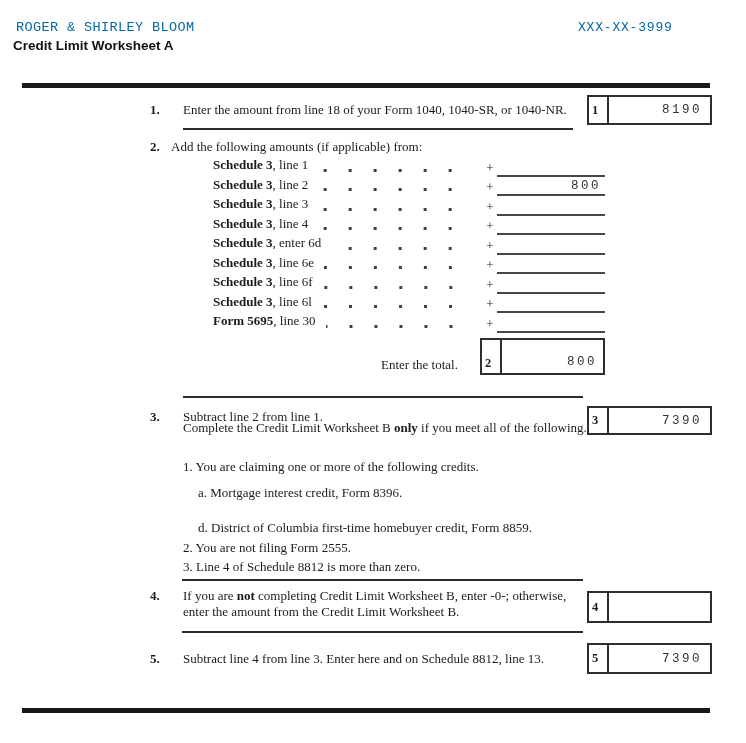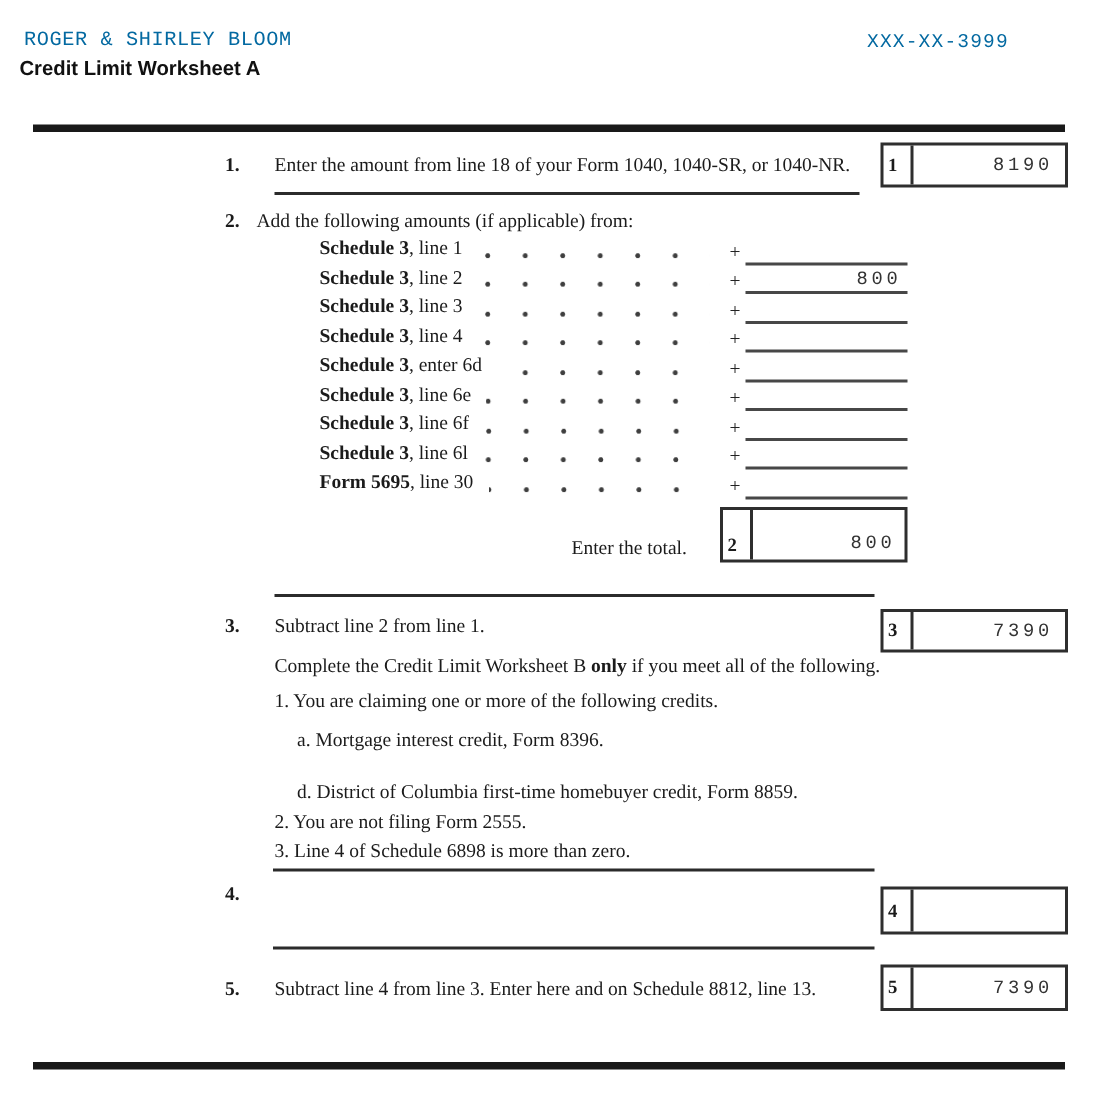--- a/index.html
+++ b/index.html
@@ -124,30 +124,31 @@
     <div class="box-val" style="padding-right:6px;">800</div>
   </div>
   <div class="abs sep" style="left:183px;top:396px;width:400px;"></div>
 
   <div class="abs linenum" style="top:409px;">3.</div>
   <div class="abs body-text" style="left:183px;top:409px;">Subtract line 2 from line 1.</div>
   <div class="abs box" style="left:587px;top:406px;width:125px;height:29px;">
     <div class="box-num">3</div>
     <div class="box-val">7390</div>
   </div>
-  <div class="abs body-text" style="left:183px;top:436px;"><span>Complete the Credit Limit Worksheet B </span><b>only</b><span> if you meet all of the following.</span></div>
+  <div class="abs body-text" style="left:183px;top:420px;"><span>Complete the Credit Limit Worksheet B </span><b>only</b><span> if you meet all of the following.</span></div>
 
   <div class="abs cond" style="left:183px;top:459px;">1. You are claiming one or more of the following credits.</div>
   <div class="abs cond" style="left:198px;top:485px;">a. Mortgage interest credit, Form 8396.</div>
   <div class="abs cond" style="left:198px;top:520px;">d. District of Columbia first-time homebuyer credit, Form 8859.</div>
   <div class="abs cond" style="left:183px;top:540px;">2. You are not filing Form 2555.</div>
-  <div class="abs cond" style="left:183px;top:559px;">3. Line 4 of Schedule 6898 is more than zero.</div>
+  <div class="abs cond" style="left:183px;top:559px;">3. Line 4 of Schedule 8812 is more than zero.</div>
 
   <div class="abs sep" style="left:182px;top:579px;width:401px;"></div>
   <div class="abs linenum" style="top:588px;">4.</div>
+  <div class="abs body-text" style="left:183px;top:588px;width:408px;line-height:16px;"><span>If you are </span><b>not</b><span> completing Credit Limit Worksheet B, enter -0-; otherwise, enter the amount from the Credit Limit Worksheet B.</span></div>
   <div class="abs box" style="left:587px;top:591px;width:125px;height:32px;">
     <div class="box-num">4</div>
     <div class="box-val"></div>
   </div>
   <div class="abs sep" style="left:182px;top:631px;width:401px;"></div>
 
   <div class="abs linenum" style="top:651px;">5.</div>
   <div class="abs body-text" style="left:183px;top:651px;">Subtract line 4 from line 3. Enter here and on Schedule 8812, line 13.</div>
   <div class="abs box" style="left:587px;top:643px;width:125px;height:31px;">
     <div class="box-num">5</div>

